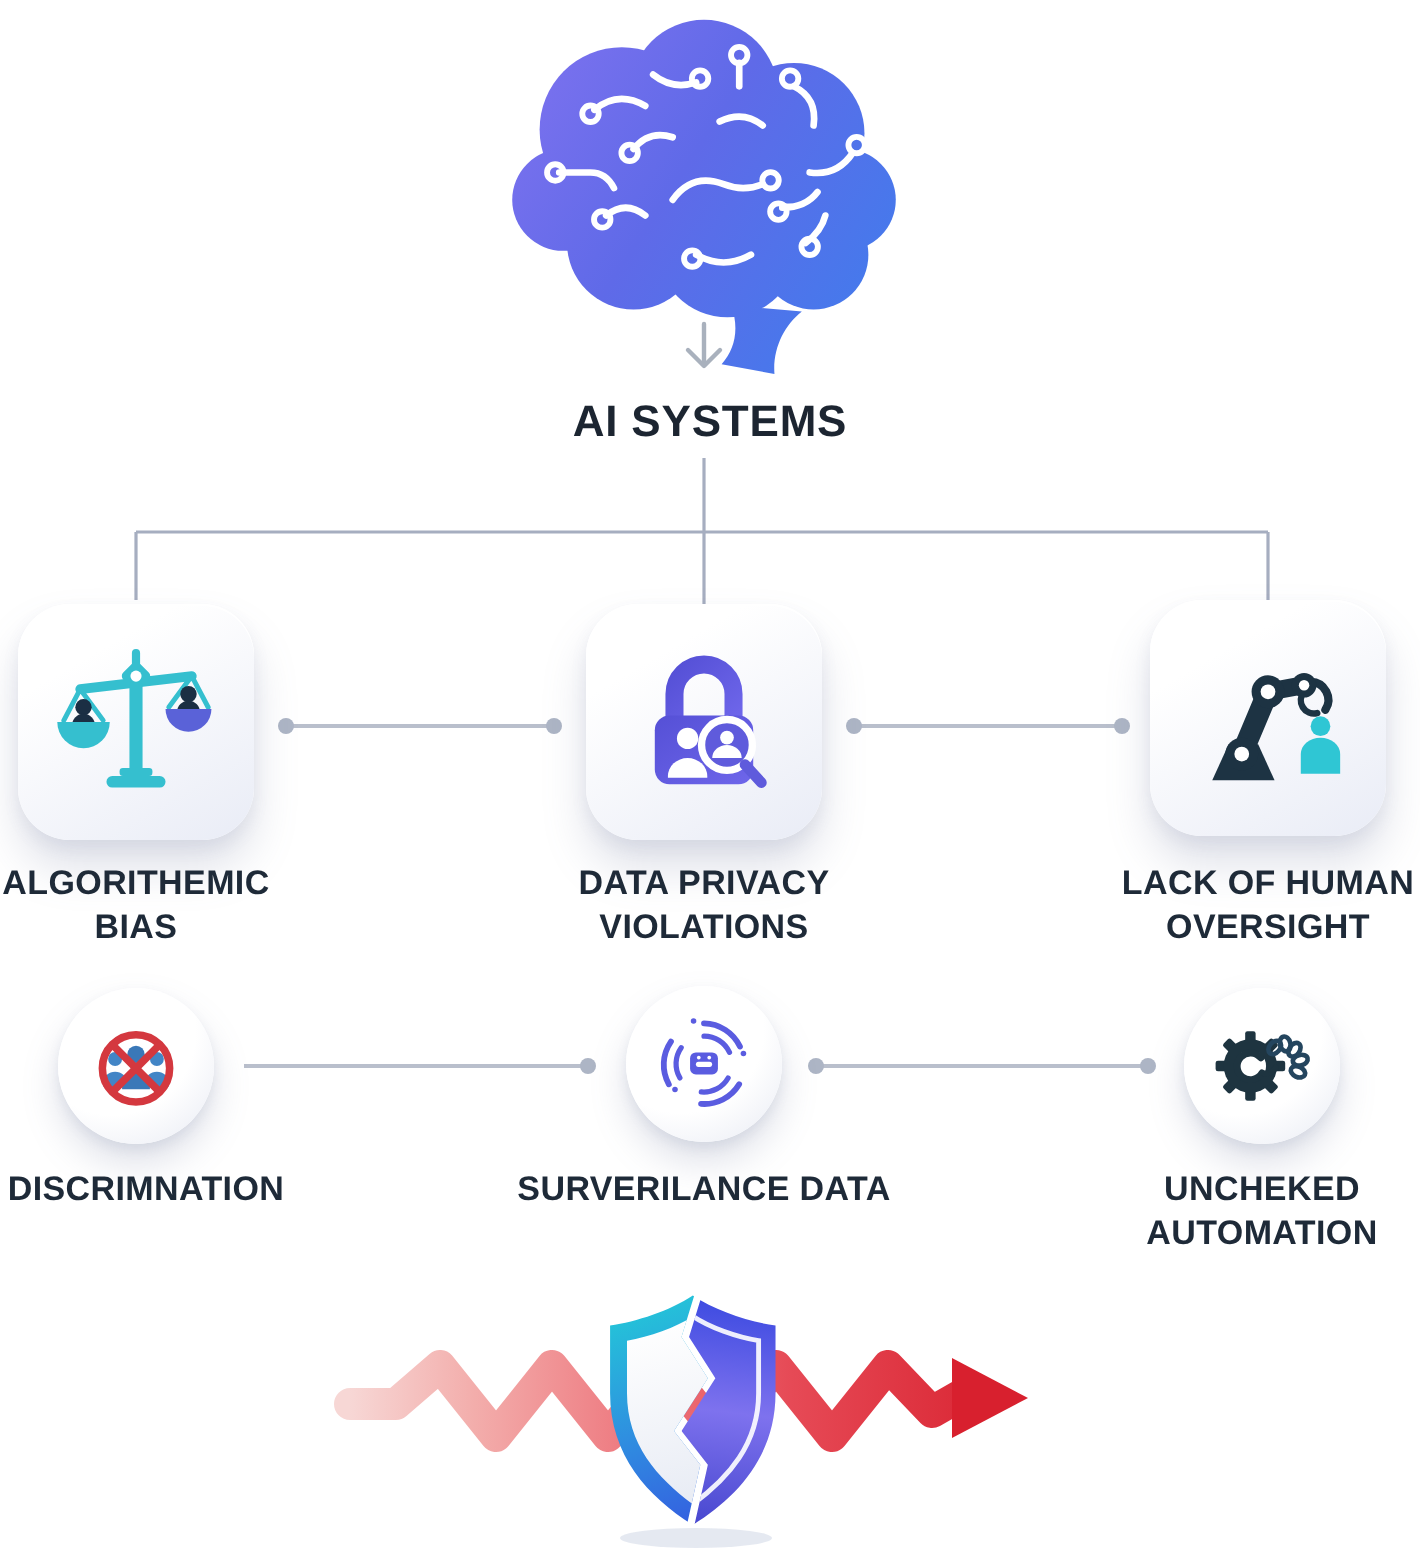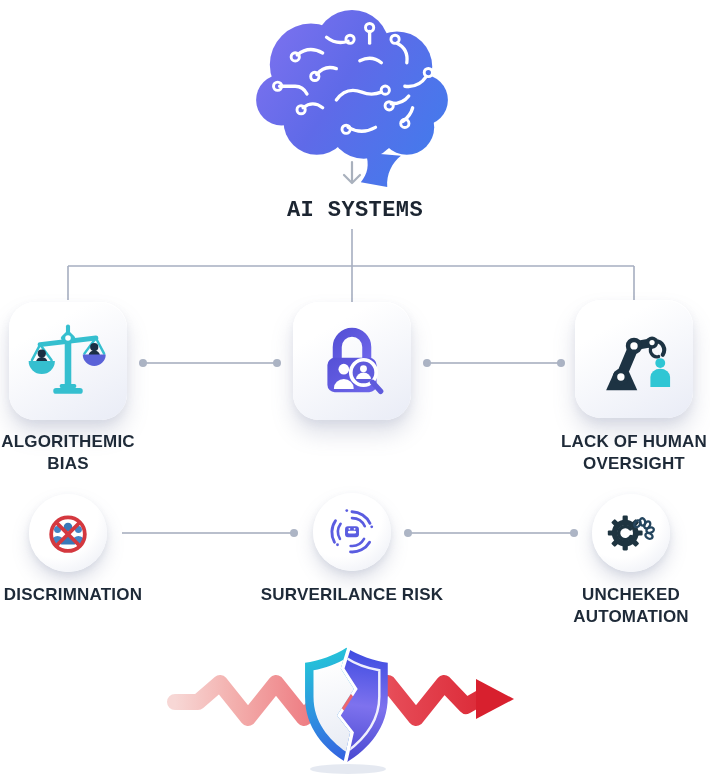--- a/index.html
+++ b/index.html
@@ -3,21 +3,21 @@
 <meta charset="utf-8">
 <style>
   html,body{margin:0;padding:0;background:#ffffff;}
   .canvas{
     position:relative;width:710px;height:775px;background:#ffffff;
     font-family:"Liberation Sans",sans-serif;overflow:hidden;
   }
   .abs{position:absolute;}
   .title{
     position:absolute;top:198px;left:0;width:100%;text-align:center;
-    font-size:22px;font-weight:bold;color:#1c2531;letter-spacing:.4px;font-family:Liberation Mono, monospace;
+    font-size:22px;font-weight:bold;color:#1c2531;letter-spacing:.4px;
   }
   .card{
     position:absolute;width:118px;height:118px;border-radius:26px;
     background:linear-gradient(150deg,#ffffff 25%,#e9ecf6 100%);
     box-shadow:0 14px 22px rgba(110,120,155,.22),0 4px 8px rgba(110,120,155,.10),inset 0 1px 0 #ffffff;
     display:flex;align-items:center;justify-content:center;
   }
   .disc{
     position:absolute;width:78px;height:78px;border-radius:50%;
     background:radial-gradient(circle at 35% 28%,#ffffff 55%,#e7eaf3 100%);
@@ -194,20 +194,24 @@
         <circle cx="82" cy="55" r="6"></circle>
         <path d="M70,84 V72 a12,10 0 0 1 24,0 V84 z"></path>
       </g>
     </svg>
   </div>
 
   <div class="node-label" style="left:-42px;top:431px">
     <div>ALGORITHEMIC</div>
       <div>BIAS</div>
   </div>
+  <div class="node-label" style="left:242px;top:431px">
+    <div>DATA PRIVACY</div>
+      <div>VIOLATIONS</div>
+  </div>
   <div class="node-label" style="left:524px;top:431px">
     <div>LACK OF HUMAN</div>
       <div>OVERSIGHT</div>
   </div>
 
   <div class="disc" style="left:29px;top:494px">
     <svg width="58" height="58" viewBox="0 0 100 100">
       <g fill="#4285c6">
         <circle cx="32" cy="44" r="6"></circle>
           <path d="M22,64 a10,9 0 0 1 20,0 v4 h-20 z"></path>
@@ -278,21 +282,21 @@
         <ellipse cx="81" cy="55" rx="4.5" ry="6.5" transform="rotate(115 81 55)"></ellipse>
       </g>
     </svg>
   </div>
 
   <div class="node-label" style="left:-37px;top:584px">
     <div>DISCRIMNATION</div>
       <div></div>
   </div>
   <div class="node-label" style="left:242px;top:584px">
-    <div>SURVERILANCE RISK</div>
+    <div>SURVERILANCE DATA</div>
   </div>
   <div class="node-label" style="left:521px;top:584px">
     <div>UNCHEKED</div>
       <div>AUTOMATION</div>
   </div>
 
   <svg class="abs" style="left:158px;top:638px" width="396" height="137" viewBox="0 0 396 137">
     <defs>
       <linearGradient id="waveg" x1="17" y1="0" x2="356" y2="0" gradientUnits="userSpaceOnUse">
         <stop offset="0" stop-color="#f7d7d5"></stop>

